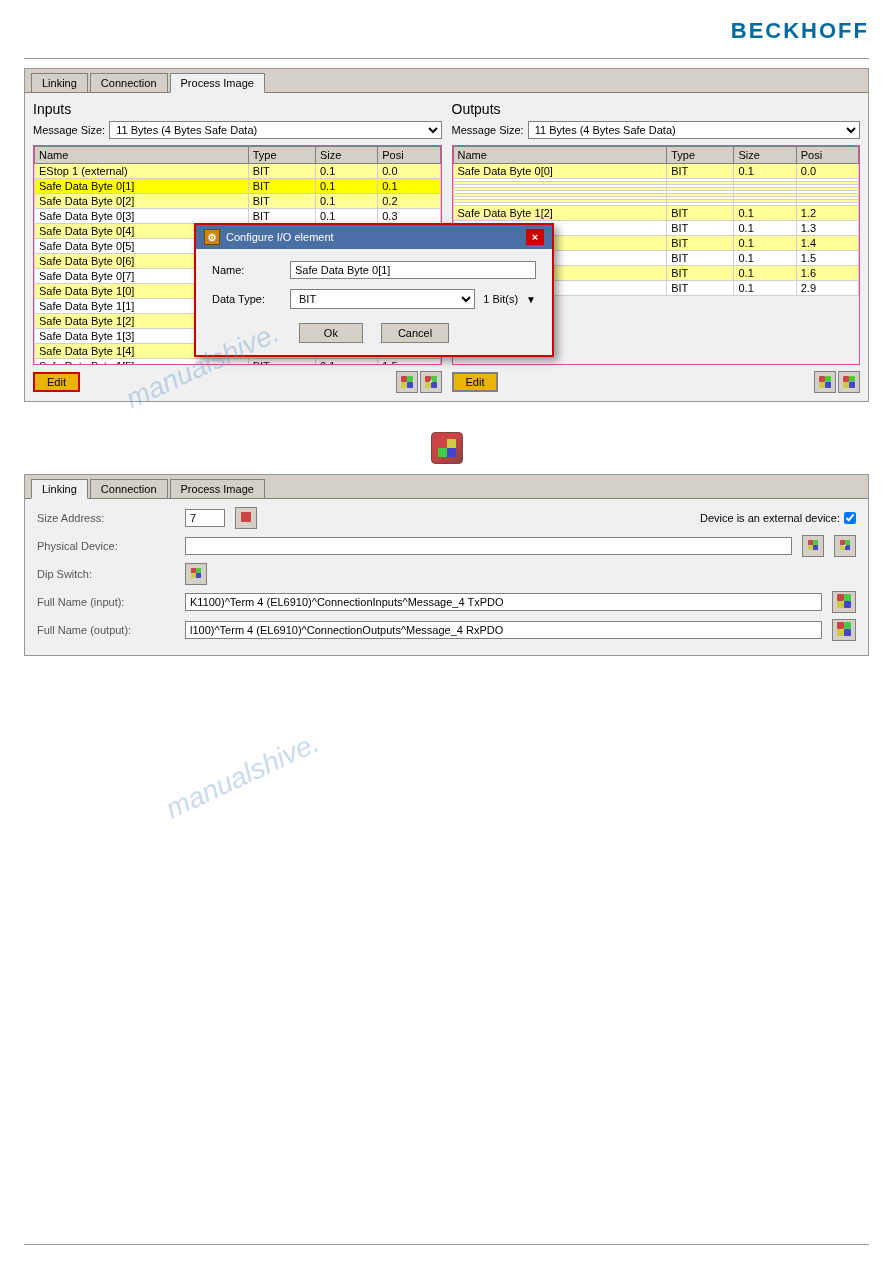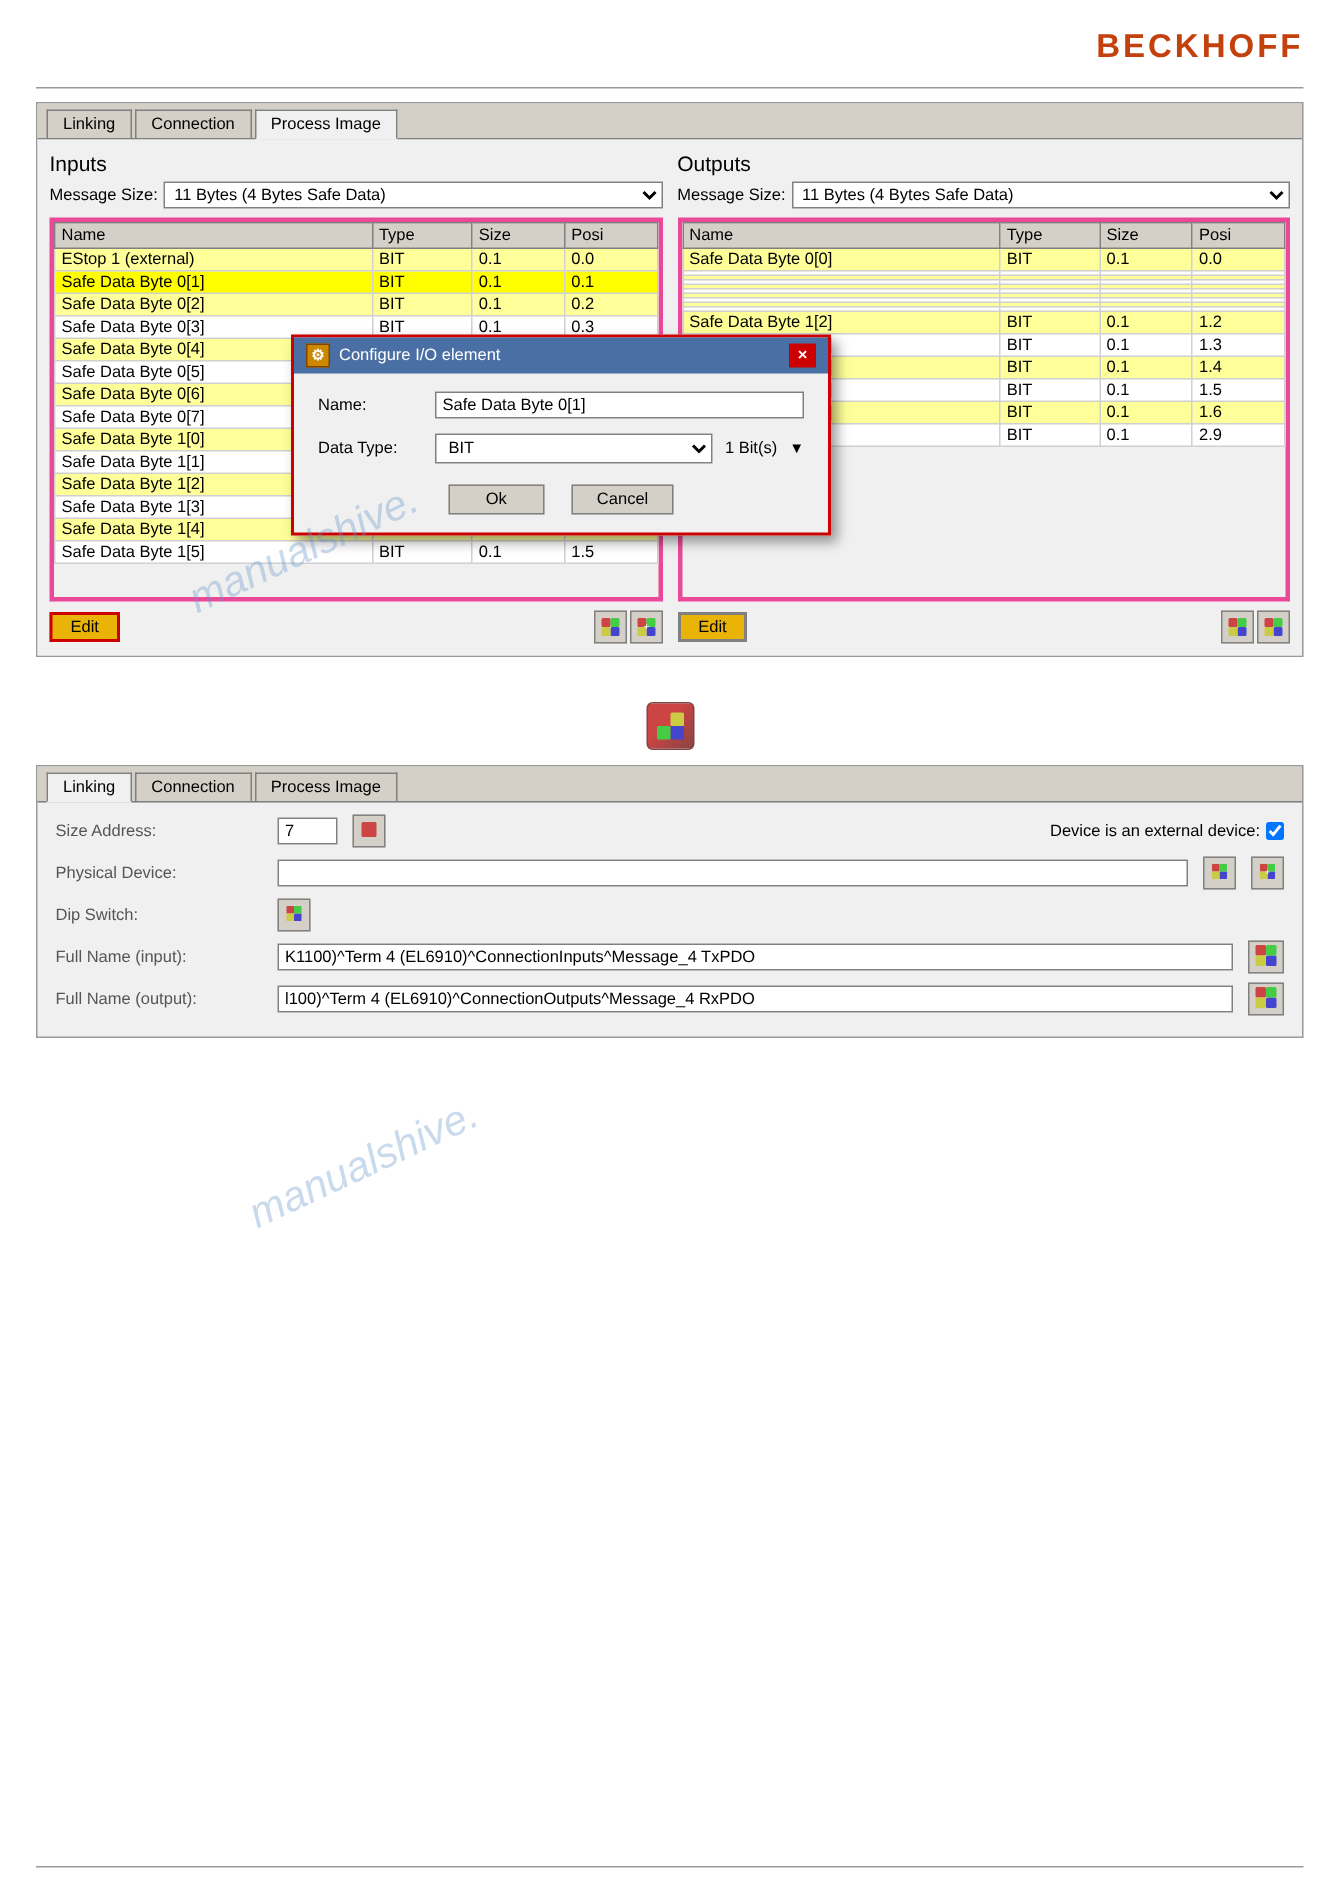--- a/index.html
+++ b/index.html
@@ -13,21 +13,21 @@
       position: relative;
     }
 
     
     .beckhoff-logo {
       position: absolute;
       top: 18px;
       right: 24px;
       font-size: 22px;
       font-weight: bold;
-      color: #c2410c;
+      color: #0369a1;
       letter-spacing: 2px;
       font-family: Arial, sans-serif;
     }
 
     .divider-top {
       position: absolute;
       top: 58px;
       left: 24px;
       right: 24px;
       height: 1px;
@@ -136,22 +136,22 @@
     .data-table td {
       border: 1px solid #d0d0d0;
       padding: 1px 4px;
     }
 
     .row-yellow { background: #ffff99; }
     .row-white { background: #ffffff; }
     .row-highlight { background: #ffff00; }
 
     .table-wrapper {
-      border: 3px solid #ec4899;
-      height: 256px;
+      border: 1px solid #ec4899;
+      height: 220px;
       overflow: hidden;
       position: relative;
     }
 
     .table-scroll {
       height: 100%;
       overflow-y: auto;
     }
 
     .edit-row {

